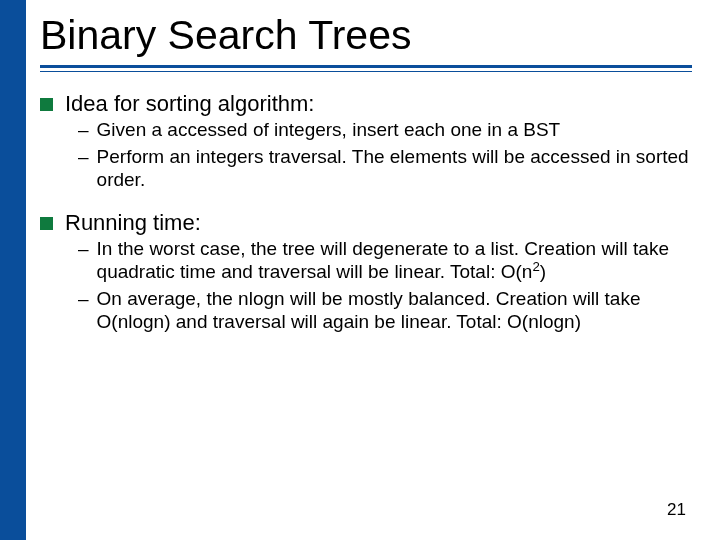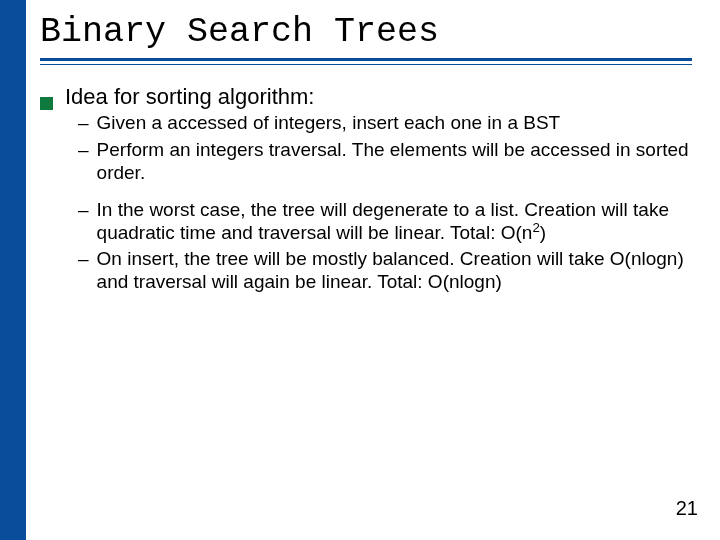--- a/index.html
+++ b/index.html
@@ -23,22 +23,22 @@
   .slide {
     position: absolute;
     left: 26px;
     top: 0;
     right: 0;
     bottom: 0;
     padding: 12px 28px 0 14px;
     box-sizing: border-box;
   }
   .title {
-    font-family: Liberation Mono, monospace;
-    font-size: 35px;
+    font-family: Liberation Sans, sans-serif;
+    font-size: 41px;
     font-weight: 400;
     margin: 0 0 6px 0;
   }
   .rule-area {
     height: 8px;
     position: relative;
     margin-bottom: 18px;
   }
   .rule-thick {
     position: absolute;
@@ -51,21 +51,21 @@
     left: 0; right: 0; top: 6px;
     height: 1px;
     background: #0a4e9b;
   }
   .body {
     font-size: 22px;
     line-height: 1.2;
   }
   .lvl1 {
     display: flex;
-    align-items: flex-end;
+    align-items: flex-start;
     margin-top: 4px;
     margin-bottom: 2px;
   }
   .sq {
     width: 13px;
     height: 13px;
     background: #0f7a3e;
     flex: 0 0 auto;
     margin-top: 7px;
     margin-right: 12px;
@@ -92,23 +92,23 @@
   .sup {
     font-size: 0.7em;
     vertical-align: super;
     line-height: 0;
   }
   .gap {
     height: 10px;
   }
   .pagenum {
     position: absolute;
-    right: 22px;
+    right: 34px;
     bottom: 20px;
-    font-size: 20px;
+    font-size: 17px;
   }
 </style>
 </head>
 <body>
 
 <div class="left-bar"></div>
 
 <div class="slide">
 
   <h1 class="title">Binary Search Trees</h1>
@@ -130,27 +130,31 @@
         <div class="lvl2-text">Given a accessed of integers, insert each one in a BST</div>
       </div>
       <div class="lvl2">
         <div class="dash">–</div>
         <div class="lvl2-text">Perform an integers traversal. The elements will be accessed in sorted order.</div>
       </div>
     </div>
 
     <div class="gap"></div>
 
+    <div class="lvl1">
+      <div class="sq"></div>
+      <div class="lvl1-text">Running time:</div>
+    </div>
     <div class="sublist">
       <div class="lvl2">
         <div class="dash">–</div>
         <div class="lvl2-text"><span>In the worst case, the tree will degenerate to a list. Creation will take quadratic time and traversal will be linear. Total: O(n</span><span class="sup">2</span><span>)</span></div>
       </div>
       <div class="lvl2">
         <div class="dash">–</div>
-        <div class="lvl2-text">On insert, the tree will be mostly balanced. Creation will take O(nlogn) and traversal will again be linear. Total: O(nlogn)</div>
+        <div class="lvl2-text">On average, the nlogn will be mostly balanced. Creation will take O(nlogn) and traversal will again be linear. Total: O(nlogn)</div>
       </div>
     </div>
 
   </div>
 
   <div class="pagenum">21</div>
 </div>
 
 </body></html>

